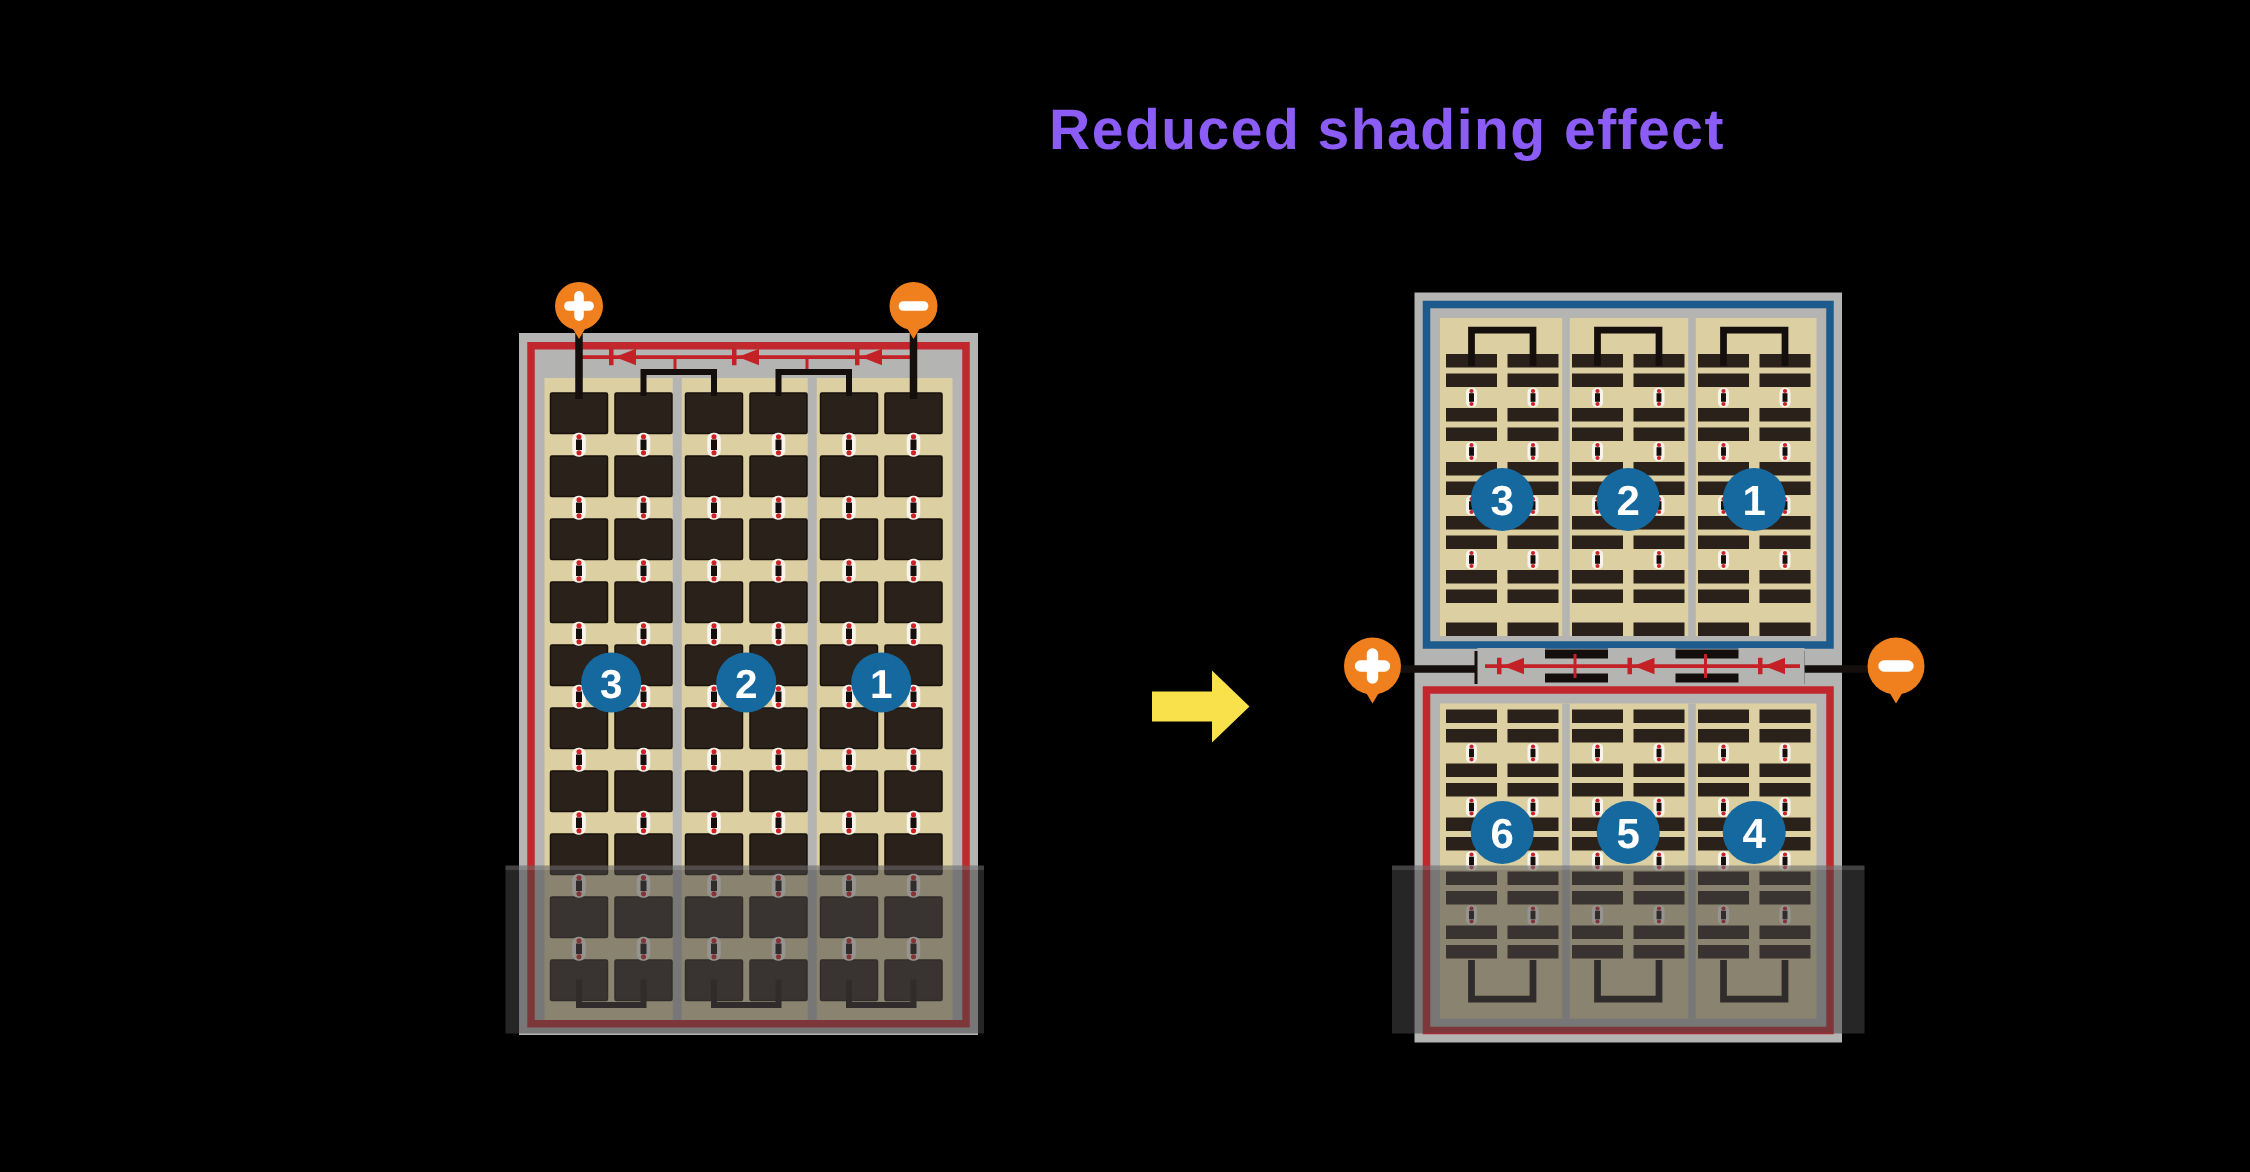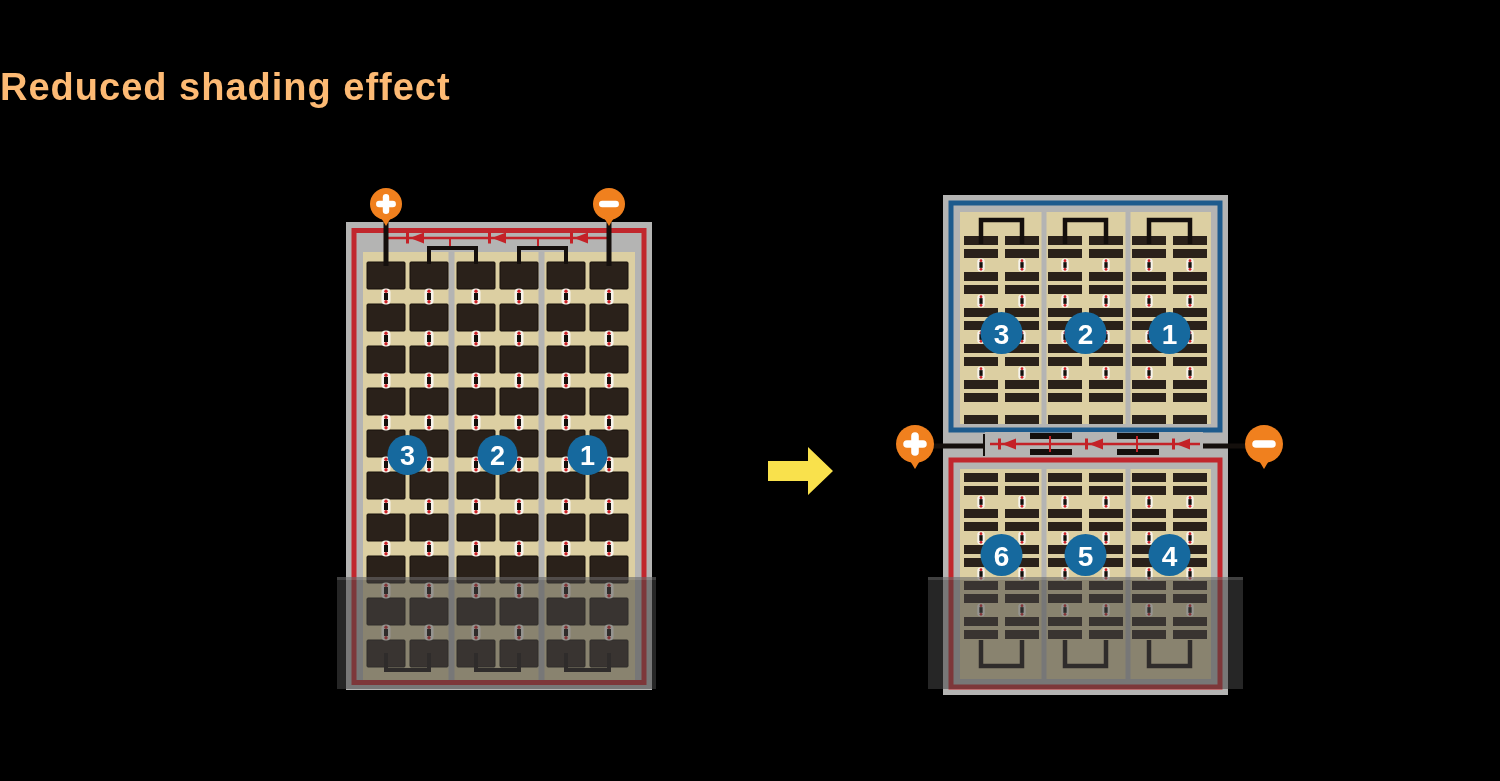--- a/index.html
+++ b/index.html
@@ -1,18 +1,18 @@
 <!DOCTYPE html>
 <html><head>
 <meta charset="utf-8">
 <style>
   html,body{margin:0;padding:0;background:#000;}
   .canvas{position:relative;width:1500px;height:781px;background:#000;overflow:hidden;
           font-family:"Liberation Sans",sans-serif;}
-  .title{position:absolute;left:0;right:350px;top:66px;text-align:left;color:#fdba74;
+  .title{position:absolute;left:0;right:350px;top:66px;text-align:right;color:#8b5cf6;
          font-size:38px;font-weight:bold;letter-spacing:1px;}
   svg{position:absolute;left:0;top:0;}
 </style>
 </head>
 <body>
 
 <div class="canvas">
   <div class="title">Reduced shading effect</div>
   <svg id="scene" width="1500" height="781" viewBox="0 0 1500 781">
       <g>

